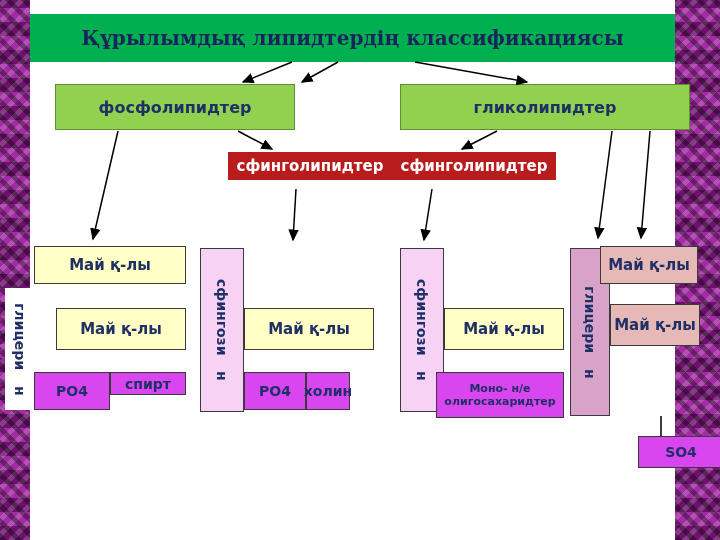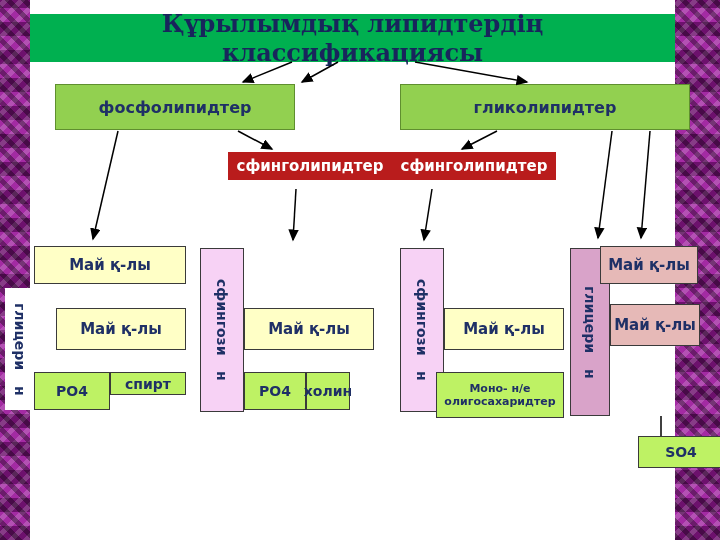--- a/index.html
+++ b/index.html
@@ -18,32 +18,32 @@
   }
   .strip.left{left:0;width:30px;}
   .strip.right{left:675px;width:45px;}
 
   .box{
     position:absolute;box-sizing:border-box;display:flex;align-items:center;justify-content:center;
     font-weight:bold;color:#1f3066;text-align:center;z-index:2;
   }
   .title{
     left:30px;top:14px;width:645px;height:48px;background:#00b050;
-    font-family:"DejaVu Serif","Liberation Serif",serif;font-size:24px;color:#18255c;
+    font-family:"DejaVu Serif","Liberation Serif",serif;font-size:20px;color:#18255c;
   }
   .cat{height:46px;background:#92d050;border:1px solid #5f8f2f;font-size:16px;}
   .cat-left{left:55px;top:84px;width:240px;}
   .cat-right{left:400px;top:84px;width:290px;}
 
   .red{top:152px;height:28px;background:#b91c1c;color:#ffffff;font-size:15px;}
   .red-left{left:228px;width:164px;}
   .red-right{left:392px;width:164px;}
 
   .yellow{background:#ffffc6;border:1px solid #3a3a3a;font-size:15px;}
-  .cyan{background:#bef264;border:1px solid #3a3a3a;font-size:14px;}
+  .cyan{background:#d946ef;border:1px solid #3a3a3a;font-size:14px;}
   .rose{background:#e6b9b7;border:1px solid #3a3a3a;font-size:15px;z-index:3;}
   .pcol{background:#f7d2f5;border:1px solid #3a3a3a;}
 
   .s1-f1{left:34px;top:246px;width:152px;height:38px;}
   .s1-backbone{left:5px;top:288px;width:30px;height:122px;background:#ffffff;}
   .s1-f2{left:56px;top:308px;width:130px;height:42px;}
   .s1-po4{left:34px;top:372px;width:76px;height:38px;}
   .s1-alc{left:110px;top:372px;width:76px;height:23px;}
 
   .s2-col{left:200px;top:248px;width:44px;height:164px;}

